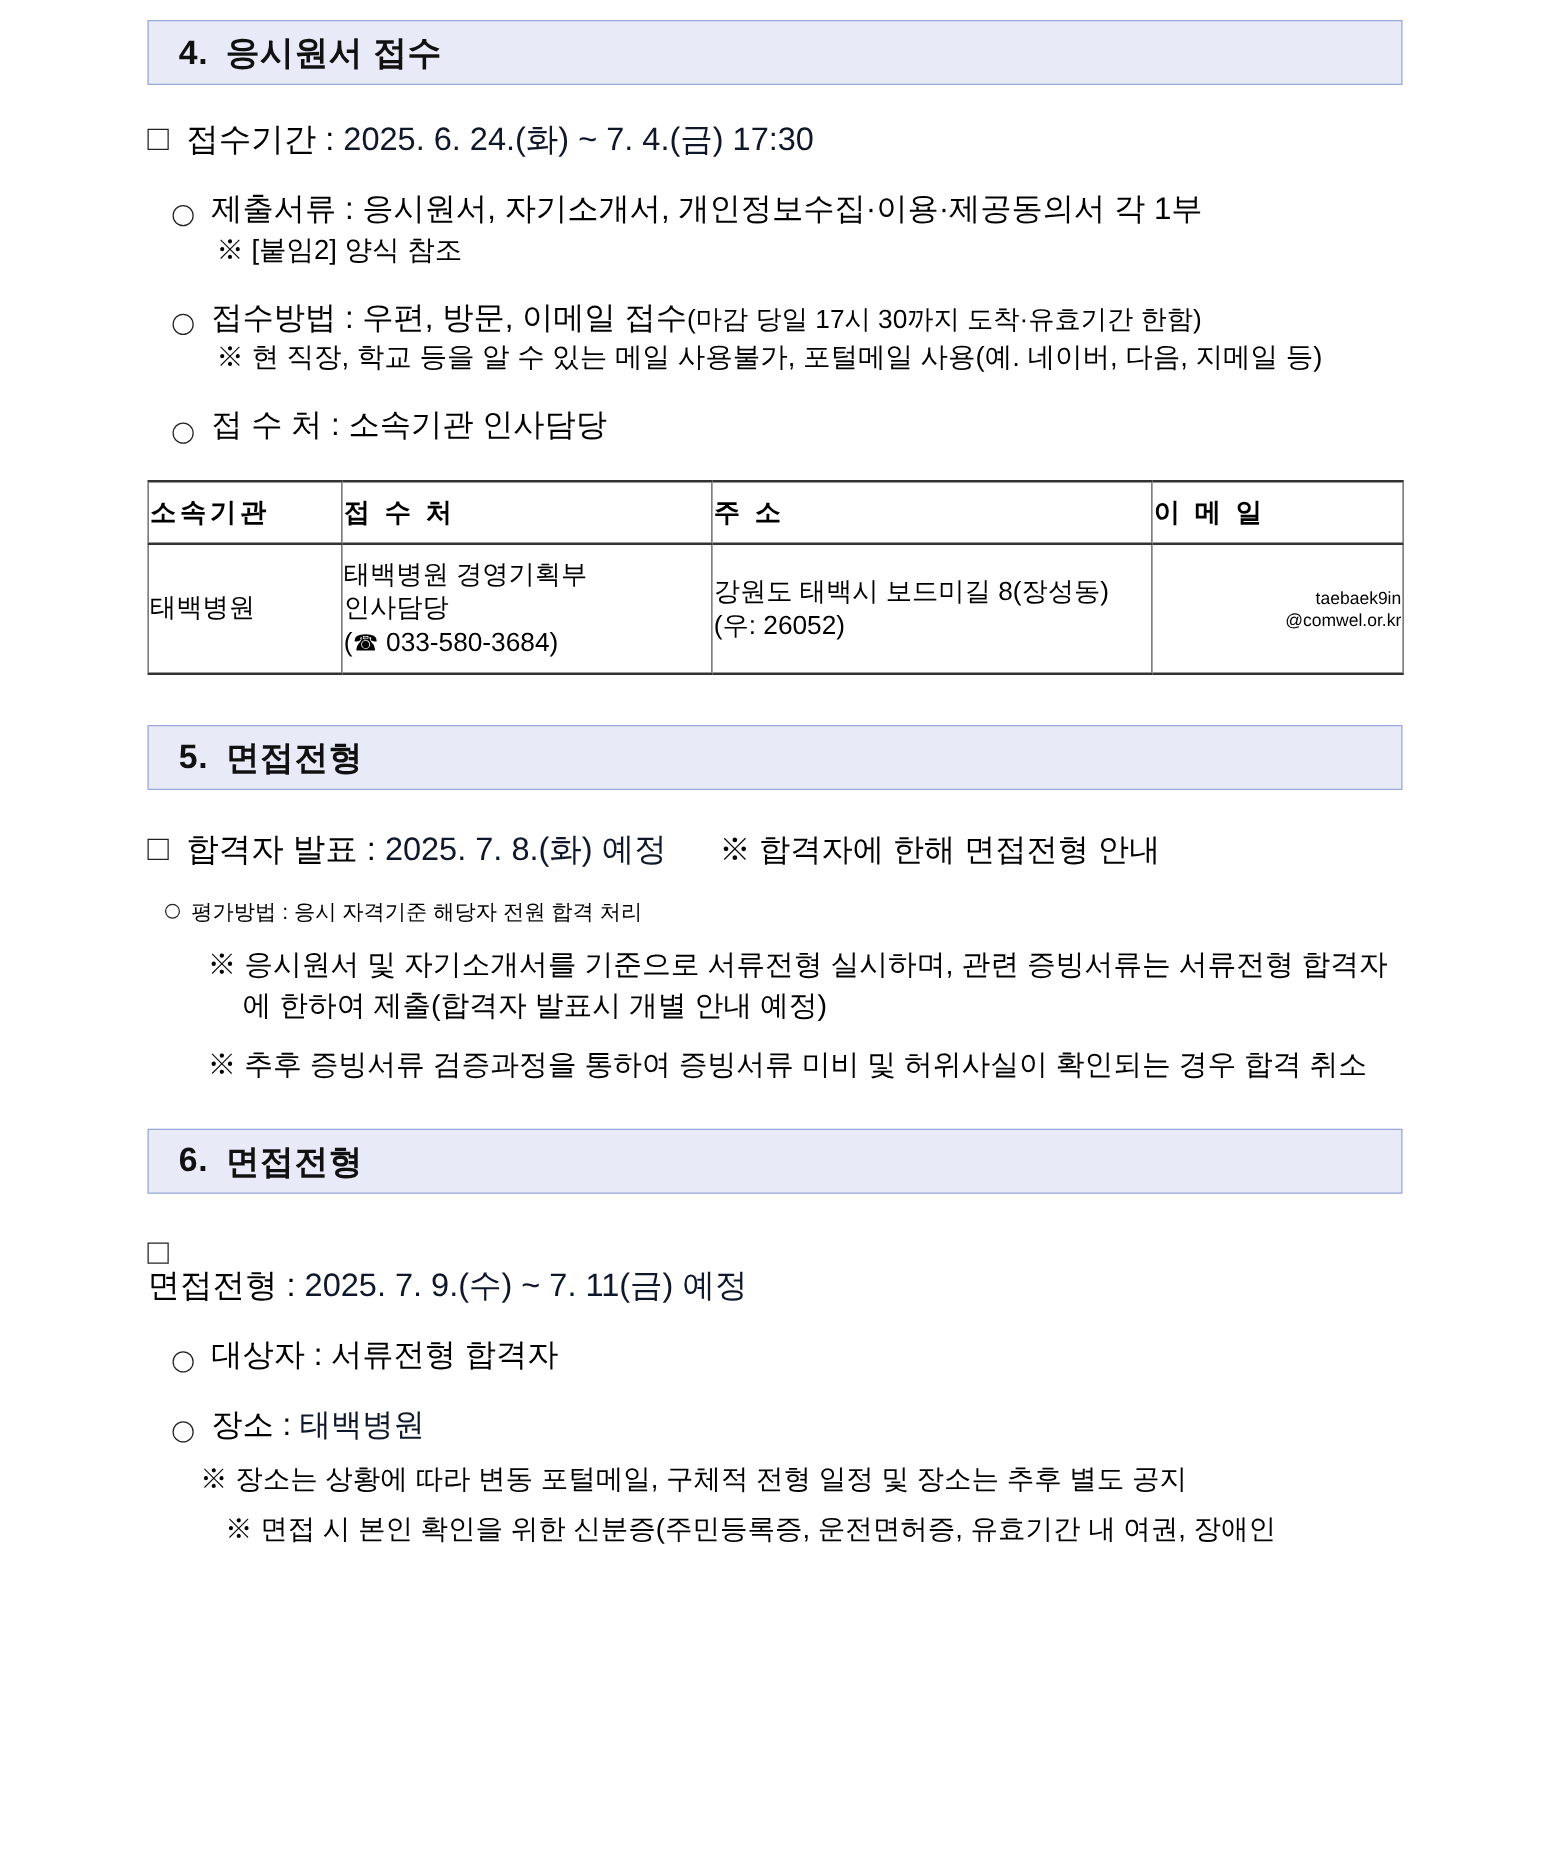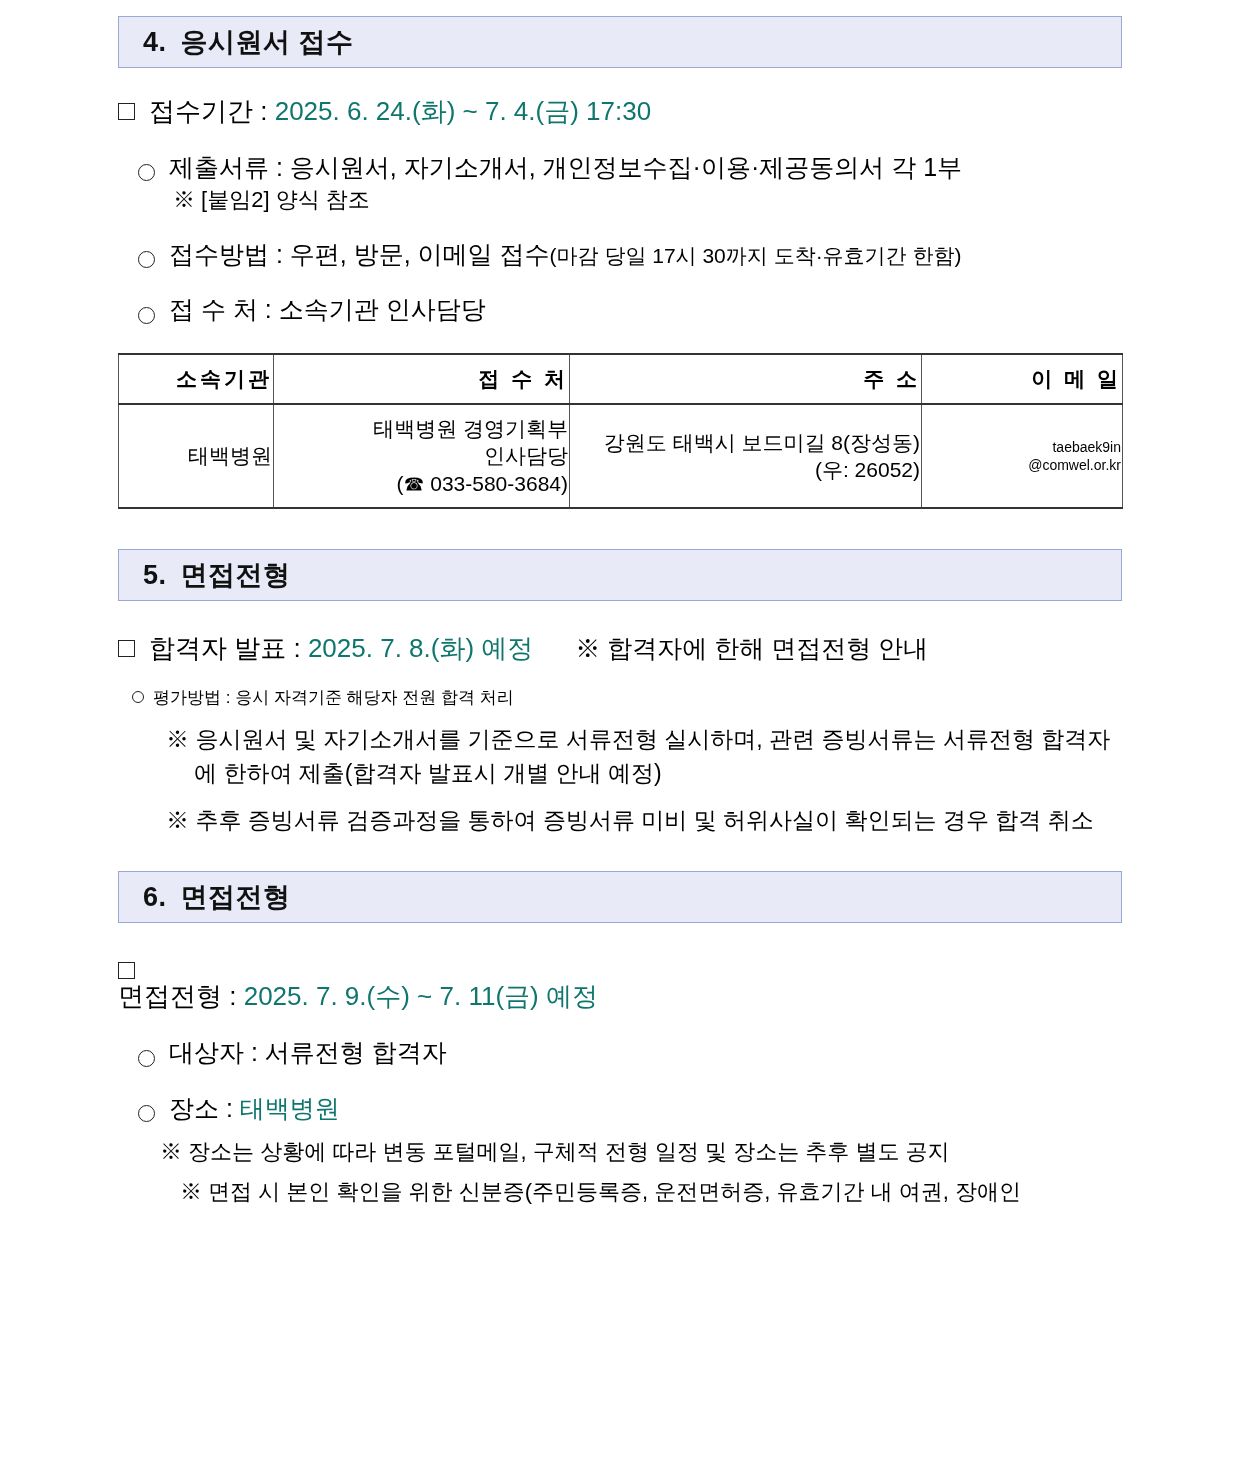--- a/index.html
+++ b/index.html
@@ -59,21 +59,21 @@
     width: 17px;
     height: 17px;
     border: 1.6px solid #222;
     margin-top: 9px;
     margin-right: 14px;
     flex: none;
     box-sizing: border-box;
   }
   .lvl1 .txt { line-height: 1.35; }
 
-  .blue { color: #0f766e; }
+  .blue { color: #0f172a; }
 
   .lvl2 {
     display: flex;
     align-items: center;
     font-size: 25px;
     margin-top: 22px;
     margin-left: 20px;
   }
   .lvl2 .ring {
     flex: none;
@@ -132,21 +132,21 @@
   
   table.info {
     margin: 26px 118px 0 118px;
     border-collapse: collapse;
     width: calc(1240px - 236px);
     table-layout: fixed;
   }
   table.info th,
   table.info td {
     border: 1px solid #555;
-    text-align: right;
+    text-align: left;
     vertical-align: middle;
     font-size: 21px;
   }
   table.info thead th {
     border-top: 2px solid #333;
     border-bottom: 2px solid #333;
     height: 46px;
     font-weight: bold;
     letter-spacing: 3px;
   }
@@ -190,20 +190,21 @@
     <div class="lvl2">
       <span class="ring"></span>
       <span class="txt">제출서류 : 응시원서, 자기소개서, 개인정보수집·이용·제공동의서 각 1부</span>
     </div>
     <div class="note">※ [붙임2] 양식 참조</div>
 
     <div class="lvl2">
       <span class="ring"></span>
       <span class="txt"><span>접수방법 : 우편, 방문, 이메일 접수</span><span class="small-in">(마감 당일 17시 30까지 도착·유효기간 한함)</span></span>
     </div>
+    <div class="note">※ 현 직장, 학교 등을 알 수 있는 메일 사용불가, 포털메일 사용(예. 네이버, 다음, 지메일 등)</div>
 
     <div class="lvl2">
       <span class="ring"></span>
       <span class="txt">접 수 처 : 소속기관 인사담당</span>
     </div>
   </div>
 
   <table class="info">
     <colgroup>
       <col class="col1">

